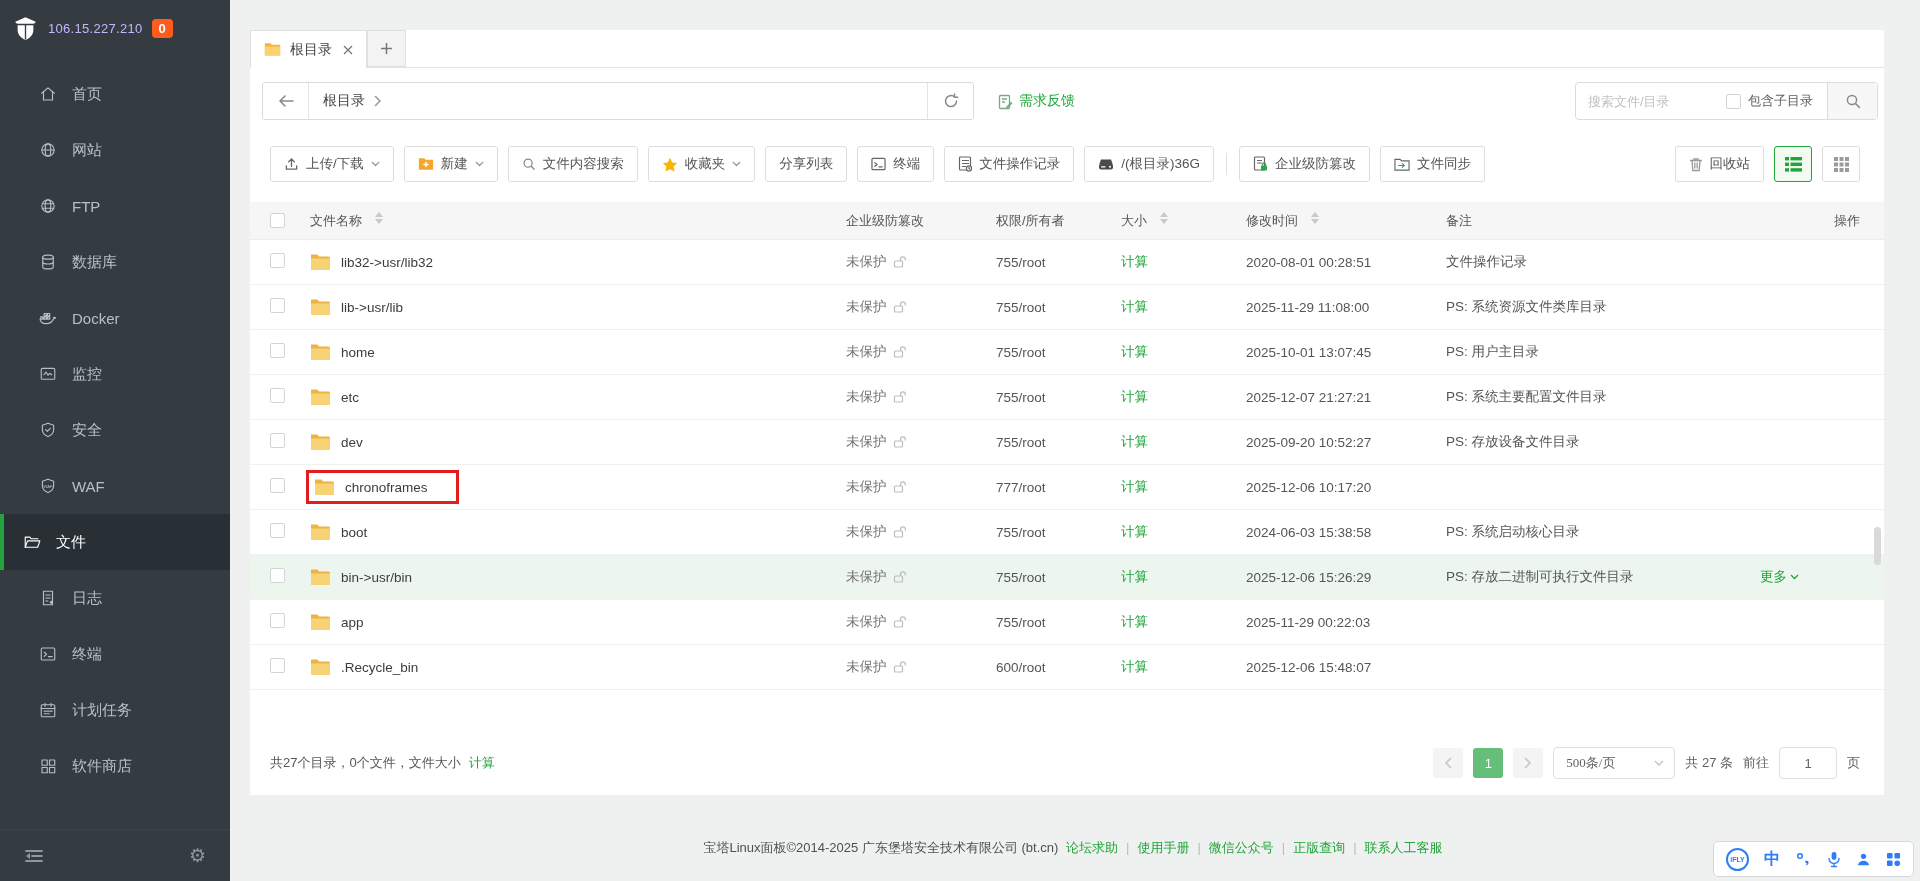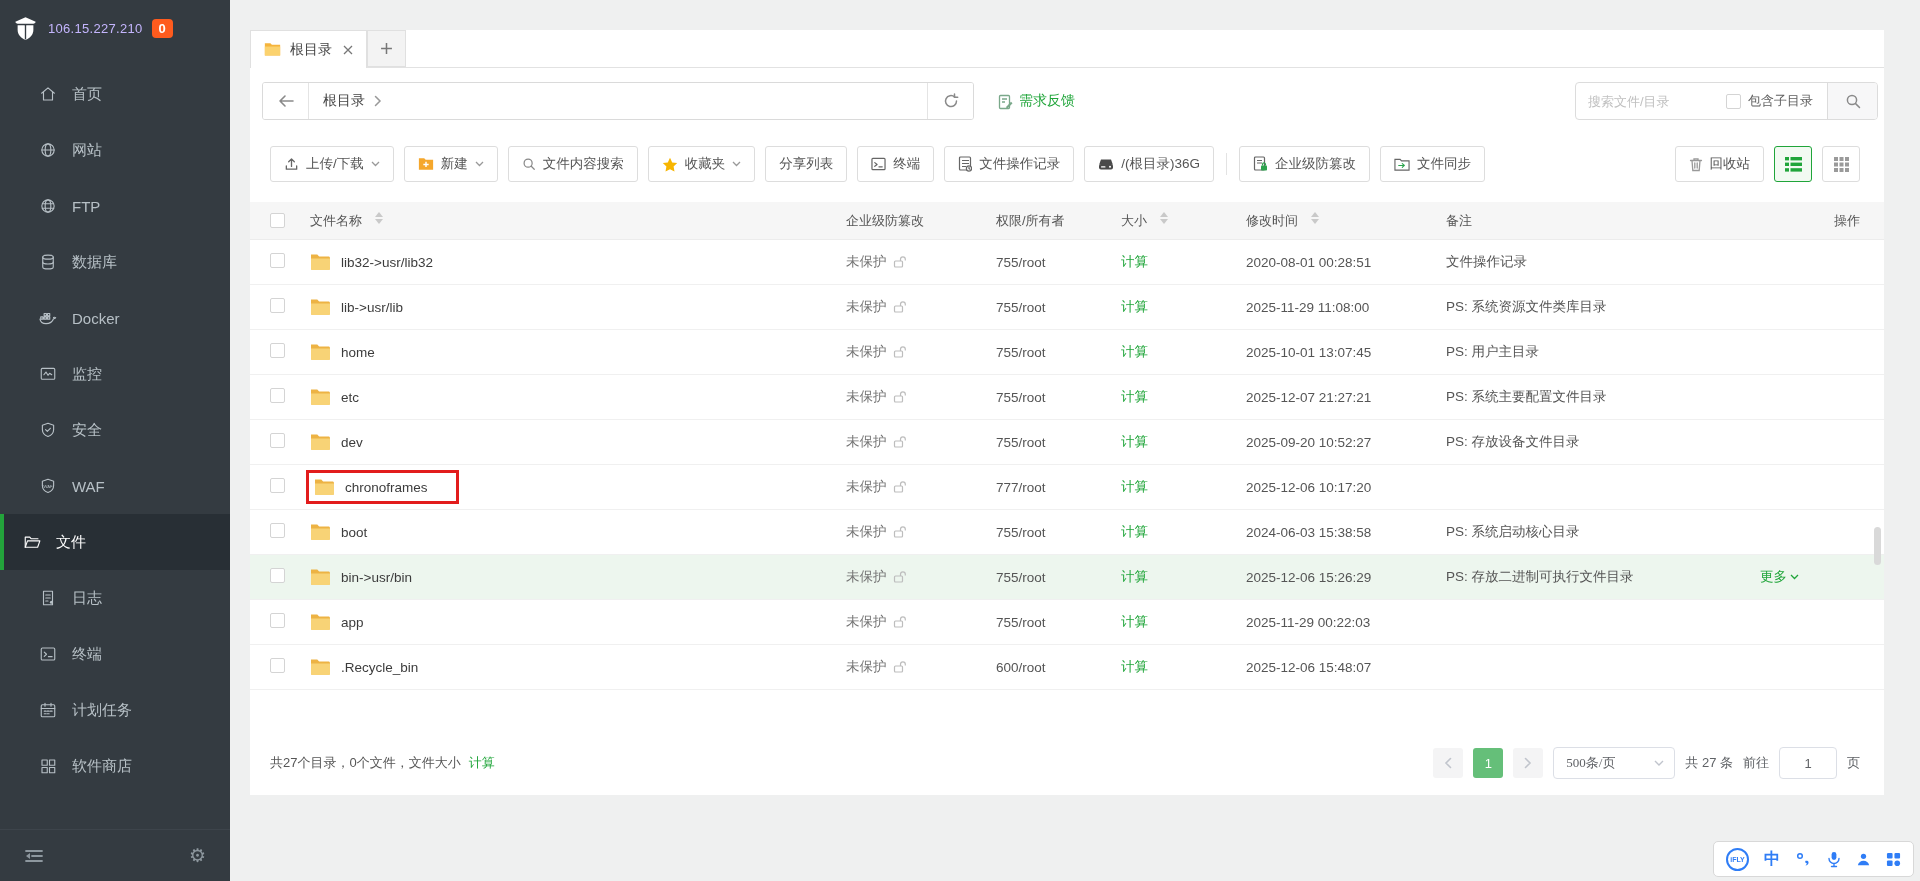--- a/index.html
+++ b/index.html
@@ -818,20 +818,24 @@
             </span>
         </div>
         <span>共 27 条</span>
         <span>前往</span>
         <input class="pg-goto-input" value="1" style="">
         <span>页</span>
       </div>
     </div>
   </div>
 
+  <div class="page-footer">
+    <span>宝塔Linux面板©2014-2025 广东堡塔安全技术有限公司 (bt.cn)</span>
+    <span class="footer-links">  <a>论坛求助</a><span class="flink-sep">|</span><a>使用手册</a><span class="flink-sep">|</span><a>微信公众号</a><span class="flink-sep">|</span><a>正版查询</a><span class="flink-sep">|</span><a>联系人工客服</a></span>
+  </div>
 
   <div class="ime-bar">
     <span class="ifly-logo">iFLY</span>
     <span class="ime-mode">中</span>
     <span class="ime-ic">
       <svg width="17" height="16" viewBox="0 0 17 16">
           <circle cx="5" cy="5" r="2.3" fill="none" stroke="#2f7df6" stroke-width="1.5"></circle>
           <path d="M11 9.5c2 0 2.8 1 2.5 2.4-.3 1.3-1.4 2.3-3 2.6 1-.7 1.3-1.5 1.1-2.4-.8-.1-1.4-.6-1.4-1.3 0-.8.7-1.3 1.3-1.3z" fill="#2f7df6"></path>
         </svg>
     </span>

